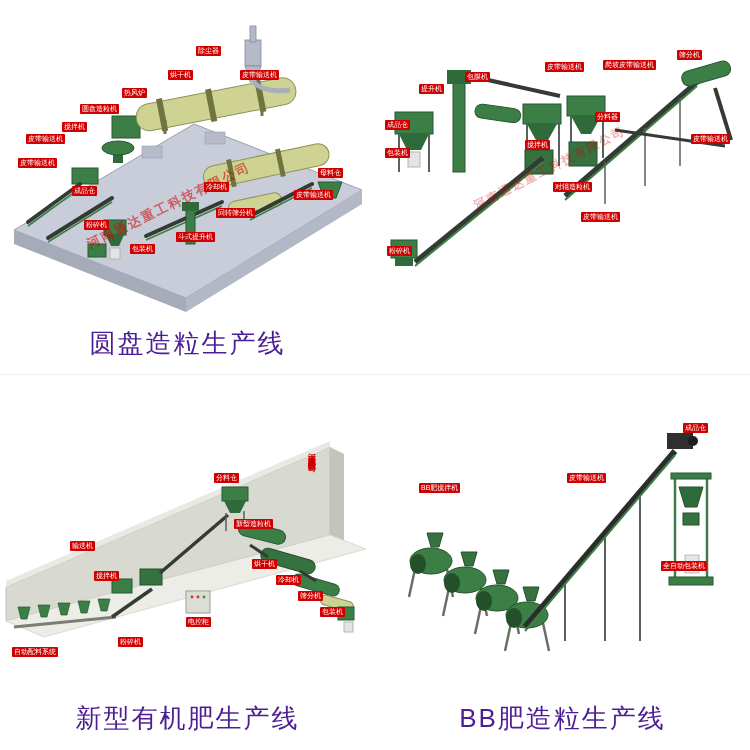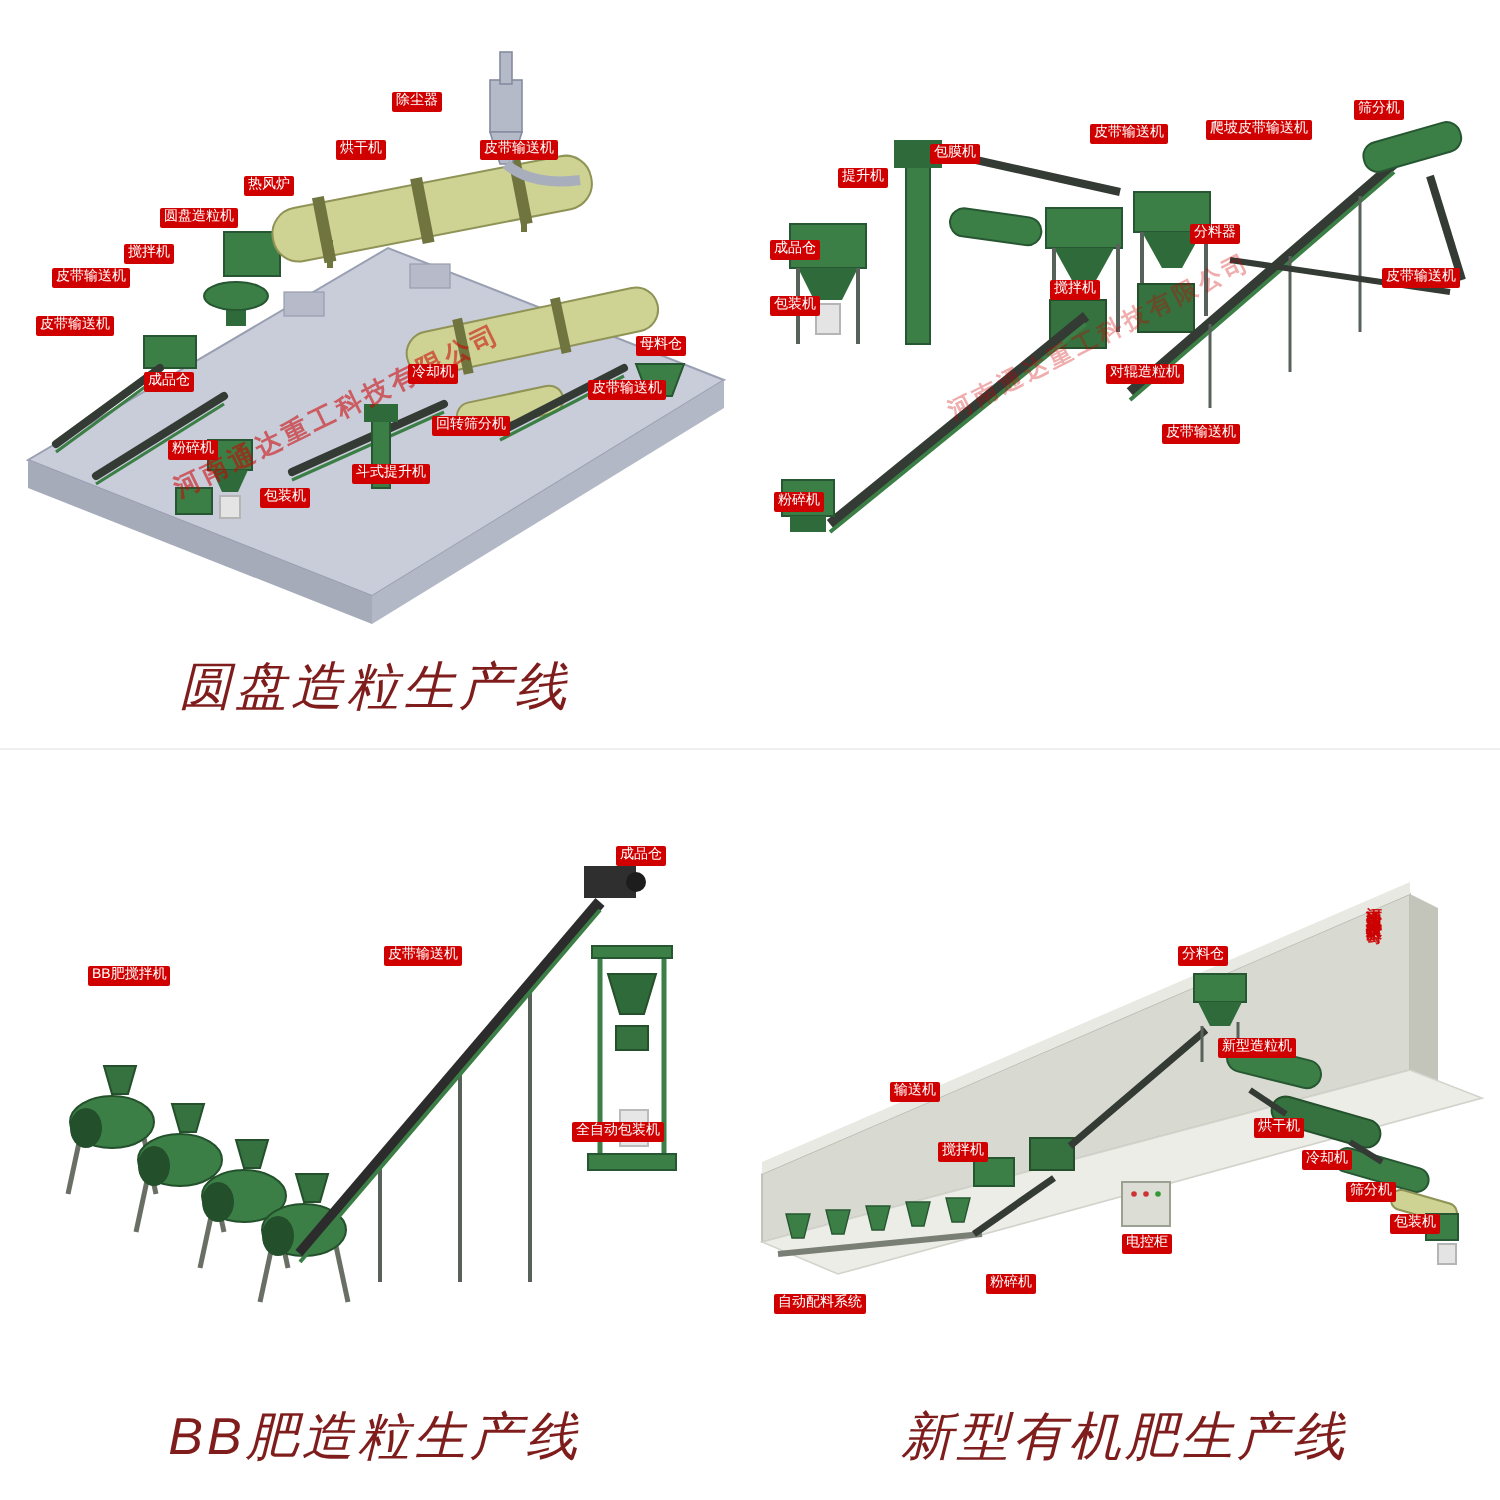--- a/index.html
+++ b/index.html
@@ -17,21 +17,21 @@
     position:absolute;background:#d10000;color:#fff;
     font-size:7px;line-height:1.2;padding:1px 2px;border-radius:1px;
     white-space:nowrap;z-index:3;
   }
   .wm{position:absolute;color:rgba(204,0,0,0.55);font-weight:bold;letter-spacing:2px;white-space:nowrap;z-index:2;pointer-events:none;}
   .wm-diag{left:88px;top:236px;font-size:13px;transform:rotate(-26deg);transform-origin:left center;}
   .wm-diag-faint{left:100px;top:198px;font-size:12px;transform:rotate(-27deg);transform-origin:left center;color:rgba(204,0,0,0.32);}
   .wm-vert{left:305px;top:72px;font-size:8px;writing-mode:vertical-rl;letter-spacing:1px;color:rgba(204,0,0,0.85);height:100px;}
   figcaption{
     flex:1;display:flex;align-items:center;justify-content:center;
-    font-size:26px;color:#7f1d1d;letter-spacing:2px;font-style:italic;
+    font-size:26px;color:#4c1d95;letter-spacing:2px;
   }
 </style>
 </head>
 <body>
 
 <div class="grid">
 
   <figure class="panel top">
     <div class="art">
       <svg viewBox="0 0 375 312">
@@ -216,90 +216,20 @@
       <span class="tag" style="left:206px;top:212px">皮带输送机</span>
       <span class="tag" style="left:12px;top:246px">粉碎机</span>
     </div>
   </figure>
 
   <figure class="panel">
     <div class="art">
       <svg viewBox="0 0 375 312">
 
         <g>
-          <g transform="translate(56,186)">
-            <line x1="-16" y1="8" x2="-22" y2="36" stroke="#6a6f66" stroke-width="2.5"></line>
-            <line x1="16" y1="8" x2="22" y2="36" stroke="#6a6f66" stroke-width="2.5"></line>
-            <ellipse cx="0" cy="0" rx="21" ry="13" fill="#3c7f46" stroke="#23512b"></ellipse>
-            <ellipse cx="-13" cy="3" rx="8" ry="10" fill="#234f2b"></ellipse>
-            <polygon points="-4,-28 12,-28 8,-14 0,-14" fill="#35723f" stroke="#24502c"></polygon>
-          </g>
-          <g transform="translate(90,205)">
-            <line x1="-16" y1="8" x2="-22" y2="36" stroke="#6a6f66" stroke-width="2.5"></line>
-            <line x1="16" y1="8" x2="22" y2="36" stroke="#6a6f66" stroke-width="2.5"></line>
-            <ellipse cx="0" cy="0" rx="21" ry="13" fill="#3c7f46" stroke="#23512b"></ellipse>
-            <ellipse cx="-13" cy="3" rx="8" ry="10" fill="#234f2b"></ellipse>
-            <polygon points="-4,-28 12,-28 8,-14 0,-14" fill="#35723f" stroke="#24502c"></polygon>
-          </g>
-          <g transform="translate(122,223)">
-            <line x1="-16" y1="8" x2="-22" y2="36" stroke="#6a6f66" stroke-width="2.5"></line>
-            <line x1="16" y1="8" x2="22" y2="36" stroke="#6a6f66" stroke-width="2.5"></line>
-            <ellipse cx="0" cy="0" rx="21" ry="13" fill="#3c7f46" stroke="#23512b"></ellipse>
-            <ellipse cx="-13" cy="3" rx="8" ry="10" fill="#234f2b"></ellipse>
-            <polygon points="-4,-28 12,-28 8,-14 0,-14" fill="#35723f" stroke="#24502c"></polygon>
-          </g>
-          <g transform="translate(152,240)">
-            <line x1="-16" y1="8" x2="-22" y2="36" stroke="#6a6f66" stroke-width="2.5"></line>
-            <line x1="16" y1="8" x2="22" y2="36" stroke="#6a6f66" stroke-width="2.5"></line>
-            <ellipse cx="0" cy="0" rx="21" ry="13" fill="#3c7f46" stroke="#23512b"></ellipse>
-            <ellipse cx="-13" cy="3" rx="8" ry="10" fill="#234f2b"></ellipse>
-            <polygon points="-4,-28 12,-28 8,-14 0,-14" fill="#35723f" stroke="#24502c"></polygon>
-          </g>
-        </g>
-
-        <g>
-          <g stroke="#58615a" stroke-width="2">
-            <line x1="190" y1="205" x2="190" y2="266"></line>
-            <line x1="230" y1="158" x2="230" y2="266"></line>
-            <line x1="265" y1="117" x2="265" y2="266"></line>
-          </g>
-          <line x1="150" y1="252" x2="300" y2="76" stroke="#2c2c2c" stroke-width="6"></line>
-          <line x1="150" y1="256" x2="300" y2="80" stroke="#3c7f46" stroke-width="2"></line>
-        </g>
-
-        <g>
-          <rect x="292" y="58" width="26" height="16" fill="#2f2f2f"></rect>
-          <circle cx="318" cy="66" r="5" fill="#1d1d1d"></circle>
-        </g>
-
-        <g>
-          <g stroke="#3c7f46" stroke-width="2.5">
-            <line x1="300" y1="100" x2="300" y2="204"></line>
-            <line x1="332" y1="100" x2="332" y2="204"></line>
-          </g>
-          <rect x="296" y="98" width="40" height="6" fill="#3c7f46" stroke="#275732"></rect>
-          <polygon points="304,112 328,112 322,132 310,132" fill="#2f6b3a" stroke="#24502c"></polygon>
-          <rect x="308" y="138" width="16" height="12" fill="#35723f" stroke="#24502c"></rect>
-          <rect x="310" y="180" width="14" height="18" fill="#e6e6e6" stroke="#bbbbbb"></rect>
-          <rect x="294" y="202" width="44" height="8" fill="#3c7f46" stroke="#275732"></rect>
-        </g>
-      </svg>
-      <span class="tag" style="left:44px;top:108px">BB肥搅拌机</span>
-      <span class="tag" style="left:192px;top:98px">皮带输送机</span>
-      <span class="tag" style="left:308px;top:48px">成品仓</span>
-      <span class="tag" style="left:286px;top:186px">全自动包装机</span>
-    </div>
-    <figcaption>BB肥造粒生产线</figcaption>
-  </figure>
-
-  <figure class="panel">
-    <div class="art">
-      <svg viewBox="0 0 375 312">
-
-        <g>
           <polygon points="6,212 330,72 330,160 6,246" fill="#d8dad1" stroke="#b8bab0" stroke-width="0.8"></polygon>
           <polygon points="330,72 344,79 344,167 330,160" fill="#c3c5bb"></polygon>
           <polygon points="6,212 330,72 330,66 6,206" fill="#e8e9e2"></polygon>
         </g>
         <polygon points="6,246 330,160 366,174 44,262" fill="#ecede7" stroke="#d2d3cb" stroke-width="0.8"></polygon>
 
         <g>
           <line x1="14" y1="252" x2="116" y2="242" stroke="#7a7f76" stroke-width="3"></line>
           <g fill="#3c7f46" stroke="#275732" stroke-width="0.7">
             <polygon points="18,232 30,232 27,244 21,244"></polygon>
@@ -365,13 +295,83 @@
       <span class="tag" style="left:186px;top:242px">电控柜</span>
       <span class="tag" style="left:12px;top:272px">自动配料系统</span>
       <span class="tag" style="left:252px;top:184px">烘干机</span>
       <span class="tag" style="left:276px;top:200px">冷却机</span>
       <span class="tag" style="left:298px;top:216px">筛分机</span>
       <span class="tag" style="left:320px;top:232px">包装机</span>
     </div>
     <figcaption>新型有机肥生产线</figcaption>
   </figure>
 
+  <figure class="panel">
+    <div class="art">
+      <svg viewBox="0 0 375 312">
+
+        <g>
+          <g transform="translate(56,186)">
+            <line x1="-16" y1="8" x2="-22" y2="36" stroke="#6a6f66" stroke-width="2.5"></line>
+            <line x1="16" y1="8" x2="22" y2="36" stroke="#6a6f66" stroke-width="2.5"></line>
+            <ellipse cx="0" cy="0" rx="21" ry="13" fill="#3c7f46" stroke="#23512b"></ellipse>
+            <ellipse cx="-13" cy="3" rx="8" ry="10" fill="#234f2b"></ellipse>
+            <polygon points="-4,-28 12,-28 8,-14 0,-14" fill="#35723f" stroke="#24502c"></polygon>
+          </g>
+          <g transform="translate(90,205)">
+            <line x1="-16" y1="8" x2="-22" y2="36" stroke="#6a6f66" stroke-width="2.5"></line>
+            <line x1="16" y1="8" x2="22" y2="36" stroke="#6a6f66" stroke-width="2.5"></line>
+            <ellipse cx="0" cy="0" rx="21" ry="13" fill="#3c7f46" stroke="#23512b"></ellipse>
+            <ellipse cx="-13" cy="3" rx="8" ry="10" fill="#234f2b"></ellipse>
+            <polygon points="-4,-28 12,-28 8,-14 0,-14" fill="#35723f" stroke="#24502c"></polygon>
+          </g>
+          <g transform="translate(122,223)">
+            <line x1="-16" y1="8" x2="-22" y2="36" stroke="#6a6f66" stroke-width="2.5"></line>
+            <line x1="16" y1="8" x2="22" y2="36" stroke="#6a6f66" stroke-width="2.5"></line>
+            <ellipse cx="0" cy="0" rx="21" ry="13" fill="#3c7f46" stroke="#23512b"></ellipse>
+            <ellipse cx="-13" cy="3" rx="8" ry="10" fill="#234f2b"></ellipse>
+            <polygon points="-4,-28 12,-28 8,-14 0,-14" fill="#35723f" stroke="#24502c"></polygon>
+          </g>
+          <g transform="translate(152,240)">
+            <line x1="-16" y1="8" x2="-22" y2="36" stroke="#6a6f66" stroke-width="2.5"></line>
+            <line x1="16" y1="8" x2="22" y2="36" stroke="#6a6f66" stroke-width="2.5"></line>
+            <ellipse cx="0" cy="0" rx="21" ry="13" fill="#3c7f46" stroke="#23512b"></ellipse>
+            <ellipse cx="-13" cy="3" rx="8" ry="10" fill="#234f2b"></ellipse>
+            <polygon points="-4,-28 12,-28 8,-14 0,-14" fill="#35723f" stroke="#24502c"></polygon>
+          </g>
+        </g>
+
+        <g>
+          <g stroke="#58615a" stroke-width="2">
+            <line x1="190" y1="205" x2="190" y2="266"></line>
+            <line x1="230" y1="158" x2="230" y2="266"></line>
+            <line x1="265" y1="117" x2="265" y2="266"></line>
+          </g>
+          <line x1="150" y1="252" x2="300" y2="76" stroke="#2c2c2c" stroke-width="6"></line>
+          <line x1="150" y1="256" x2="300" y2="80" stroke="#3c7f46" stroke-width="2"></line>
+        </g>
+
+        <g>
+          <rect x="292" y="58" width="26" height="16" fill="#2f2f2f"></rect>
+          <circle cx="318" cy="66" r="5" fill="#1d1d1d"></circle>
+        </g>
+
+        <g>
+          <g stroke="#3c7f46" stroke-width="2.5">
+            <line x1="300" y1="100" x2="300" y2="204"></line>
+            <line x1="332" y1="100" x2="332" y2="204"></line>
+          </g>
+          <rect x="296" y="98" width="40" height="6" fill="#3c7f46" stroke="#275732"></rect>
+          <polygon points="304,112 328,112 322,132 310,132" fill="#2f6b3a" stroke="#24502c"></polygon>
+          <rect x="308" y="138" width="16" height="12" fill="#35723f" stroke="#24502c"></rect>
+          <rect x="310" y="180" width="14" height="18" fill="#e6e6e6" stroke="#bbbbbb"></rect>
+          <rect x="294" y="202" width="44" height="8" fill="#3c7f46" stroke="#275732"></rect>
+        </g>
+      </svg>
+      <span class="tag" style="left:44px;top:108px">BB肥搅拌机</span>
+      <span class="tag" style="left:192px;top:98px">皮带输送机</span>
+      <span class="tag" style="left:308px;top:48px">成品仓</span>
+      <span class="tag" style="left:286px;top:186px">全自动包装机</span>
+    </div>
+    <figcaption>BB肥造粒生产线</figcaption>
+  </figure>
+
 </div>
 
 </body></html>

